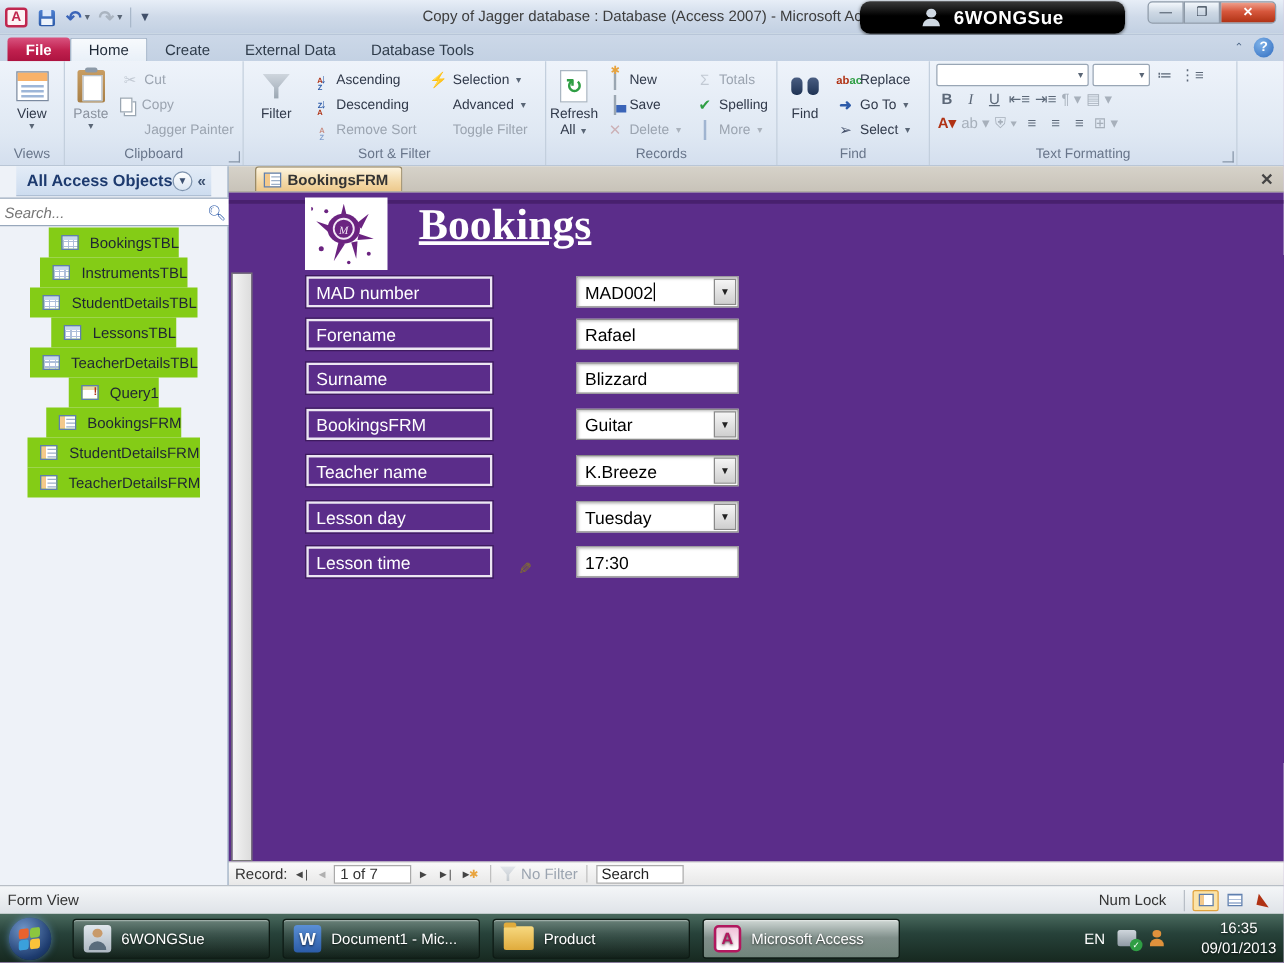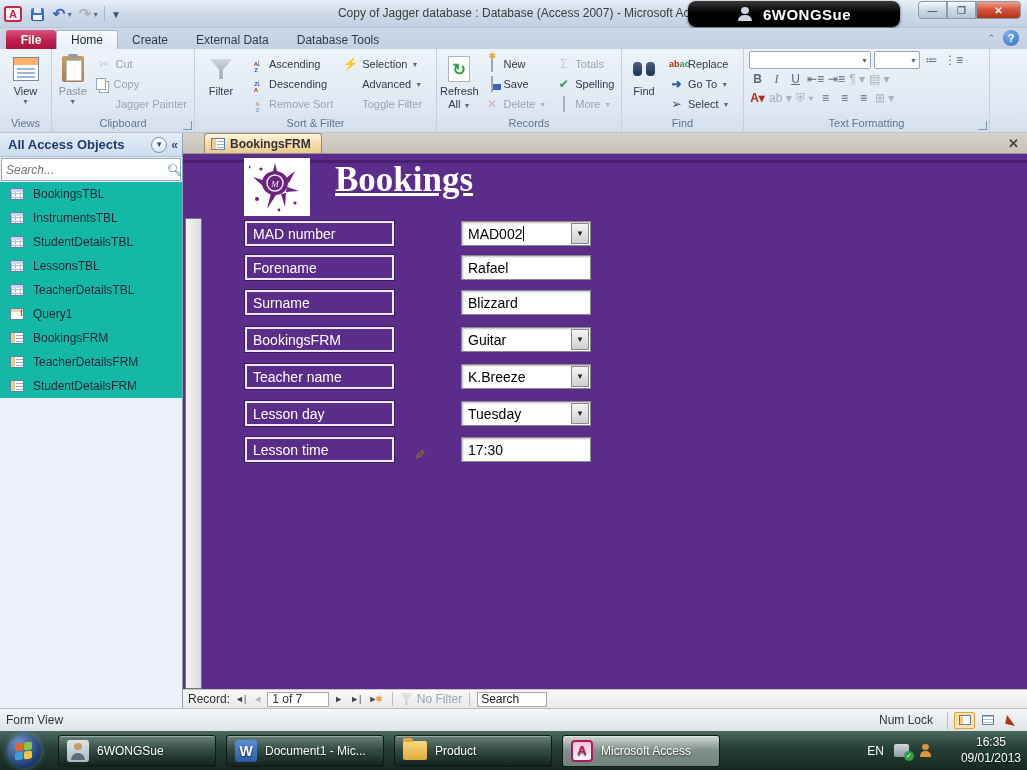--- a/index.html
+++ b/index.html
@@ -76,32 +76,32 @@
   .sort-az .z { color:#2c5aa8; }
   .sort-arrow { color:#2c5aa8; font-size:10px; margin-left:-2px; }
   .combo-empty { height:18px; border:1px solid #99a6b5; background:#fff; border-radius:2px; display:flex; align-items:center; justify-content:flex-end; padding-right:2px; }
   .tf-glyph { min-width:17px; height:18px; display:flex; align-items:center; justify-content:center; font-size:12px; color:#44506040; color:#5c6878; border-radius:2px; padding:0 1px; }
   .tf-glyph.dis { color:#a7b0bb; }
 
   
   .main { position:absolute; left:0; top:133px; width:1027px; height:575px; display:flex; }
 
   
-  .navpane { width:183px; background:#eef2f8; border-right:1px solid #8ba0b8; display:flex; flex-direction:column; }
+  .navpane { width:183px; background:#eef2f8; border-right:1px solid #8ba0b8; display:flex; flex-direction:column;align-items:center; }
   .nav-header { height:24px; background:linear-gradient(#e3ecf7,#cddcef); border-bottom:1px solid #aebfd4; display:flex; align-items:center; padding:0 4px 0 8px; }
   .nav-header .nh-text { flex:1; color:#1d3a6e; font-size:13px; font-weight:bold; }
   .nh-dd { width:16px; height:16px; border-radius:50%; border:1px solid #7e93ad; color:#3c5probability070; color:#3c5070; font-size:8px; display:flex; align-items:center; justify-content:center; background:linear-gradient(#fff,#dbe6f2); margin-right:4px; }
   .nh-collapse { color:#3c5070; font-size:12px; font-weight:bold; }
   .nav-search { height:23px; margin:1px 1px; display:flex; align-items:center; background:#fff; border:1px solid #98a8bc; }
   .nav-search input { flex:1; border:none; outline:none; font-family:"Liberation Sans",sans-serif; font-style:italic; font-size:12px; padding:0 4px; color:#333; background:transparent; }
   .nav-search .mag { width:18px; text-align:center; color:#2c5aa8; font-size:12px; }
   .nav-group-header { height:19px; background:linear-gradient(#f5f8fc,#dde6f1); border-top:1px solid #c2cfdf; border-bottom:1px solid #c2cfdf; display:flex; align-items:center; padding:0 6px; }
   .nav-group-header .gh-text { flex:1; color:#15428b; font-weight:bold; font-size:12px; }
   .gh-chevron { color:#41526b; font-size:11px; transform:rotate(-90deg); letter-spacing:-2px; }
-  .nav-item { height:24px; display:flex; align-items:center; gap:9px; padding-left:10px; background:#14b8a6; color:#1f2633; font-size:12px; }
+  .nav-item { height:24px; display:flex; align-items:center; gap:9px; padding-left:10px; background:#84cc16; color:#1f2633; font-size:12px; }
   .icon-table { width:14px; height:12px; border:1px solid #5f7fae; background:
      linear-gradient(#c8d8ee 0 3px, transparent 3px),
      repeating-linear-gradient(90deg,#aebfda 0 1px, transparent 1px 4.3px),
      repeating-linear-gradient(#aebfda 0 1px, #fff 1px 4px); flex:none; }
   .icon-query { width:14px; height:12px; border:1px solid #5f7fae; background:linear-gradient(#e8d9a8 0 3px,#fff 3px); position:relative; flex:none; }
   .icon-query:after { content:"!"; position:absolute; right:0px; top:-1px; color:#b03214; font-size:9px; font-weight:bold; }
   .icon-form { width:14px; height:12px; border:1px solid #5f7fae; background:linear-gradient(90deg,#f3c98c 0 4px,#fff 4px); position:relative; flex:none; }
   .icon-form:after { content:""; position:absolute; left:5px; top:2px; width:7px; height:1px; background:#9db0c8; box-shadow:0 3px 0 #9db0c8, 0 6px 0 #9db0c8; }
 
   
@@ -453,25 +453,25 @@
     <div class="nav-item">
         <span class="icon-query"></span>
         <span>Query1</span>
       </div>
     <div class="nav-item">
         <span class="icon-form"></span>
         <span>BookingsFRM</span>
       </div>
     <div class="nav-item">
         <span class="icon-form"></span>
+        <span>StudentDetailsFRM</span>
+      </div>
+    <div class="nav-item">
+        <span class="icon-form"></span>
         <span>TeacherDetailsFRM</span>
-      </div>
-    <div class="nav-item">
-        <span class="icon-form"></span>
-        <span>StudentDetailsFRM</span>
       </div>
   </div>
 
   <div class="docarea">
     <div class="tabstrip">
       <div class="doc-tab">
         <span class="icon-form"></span>
         <span>BookingsFRM</span>
       </div>
       <span class="doc-close">✕</span>

